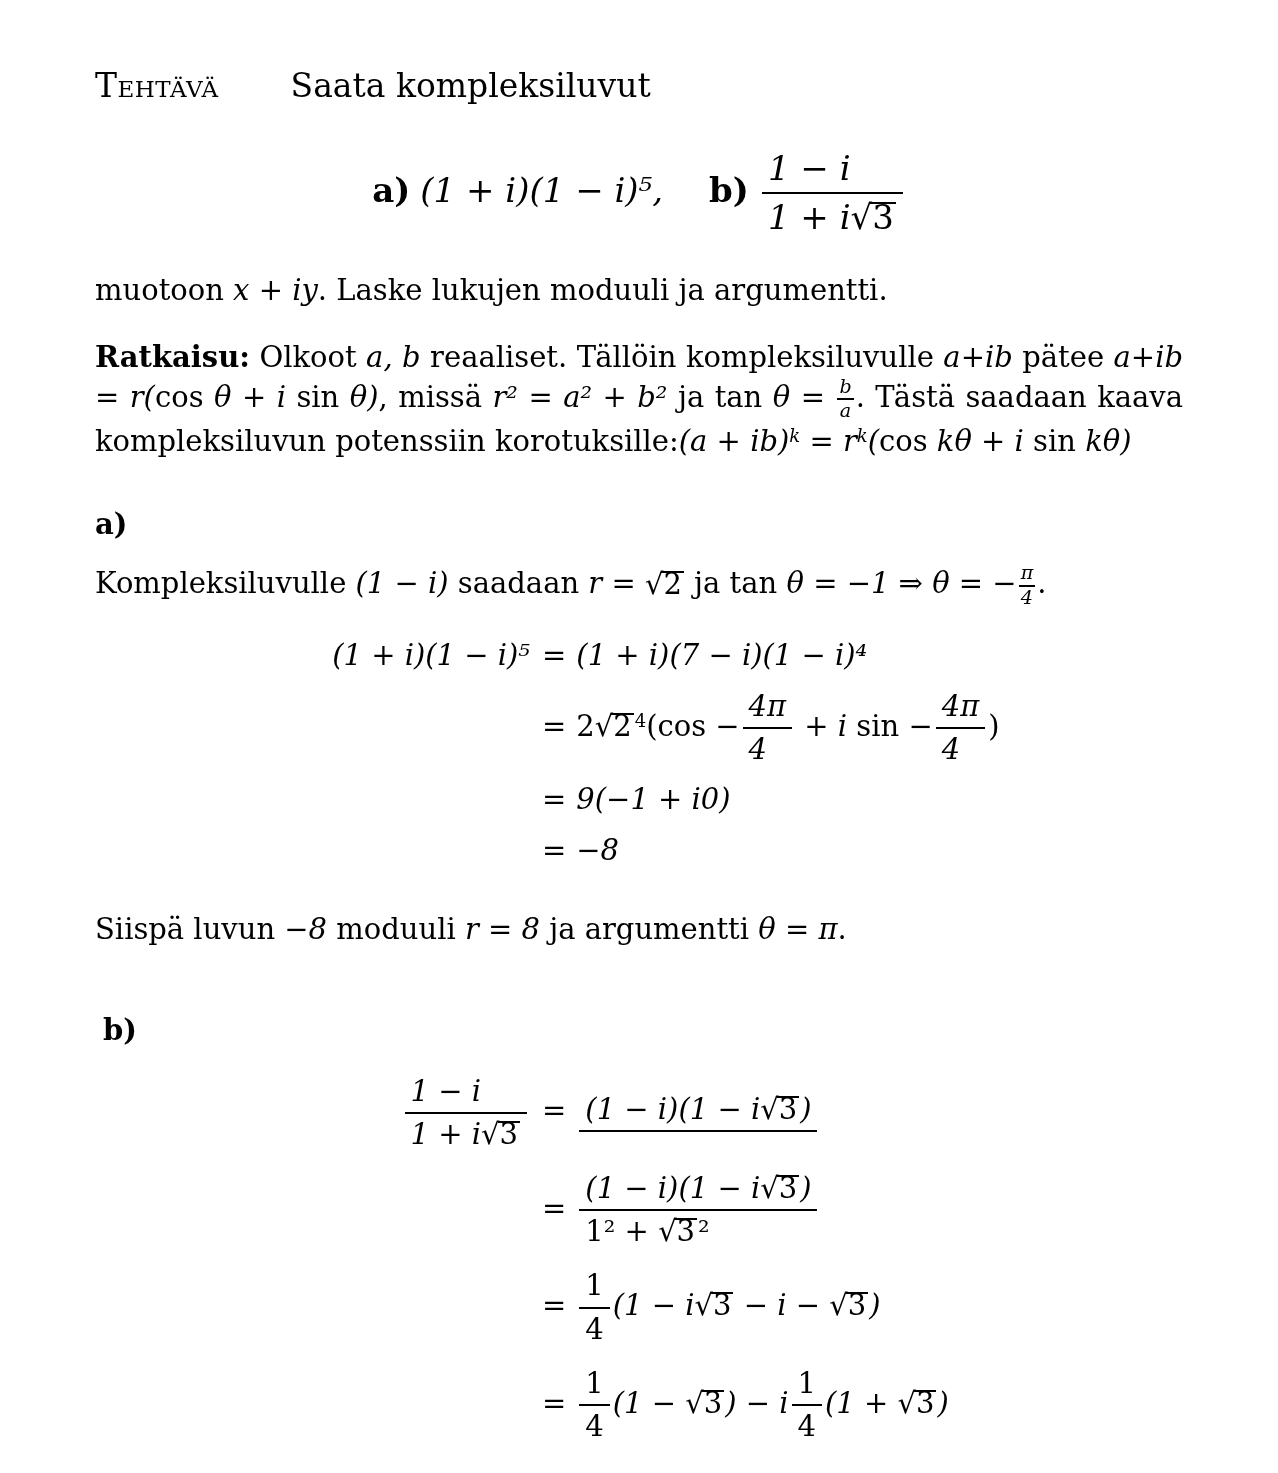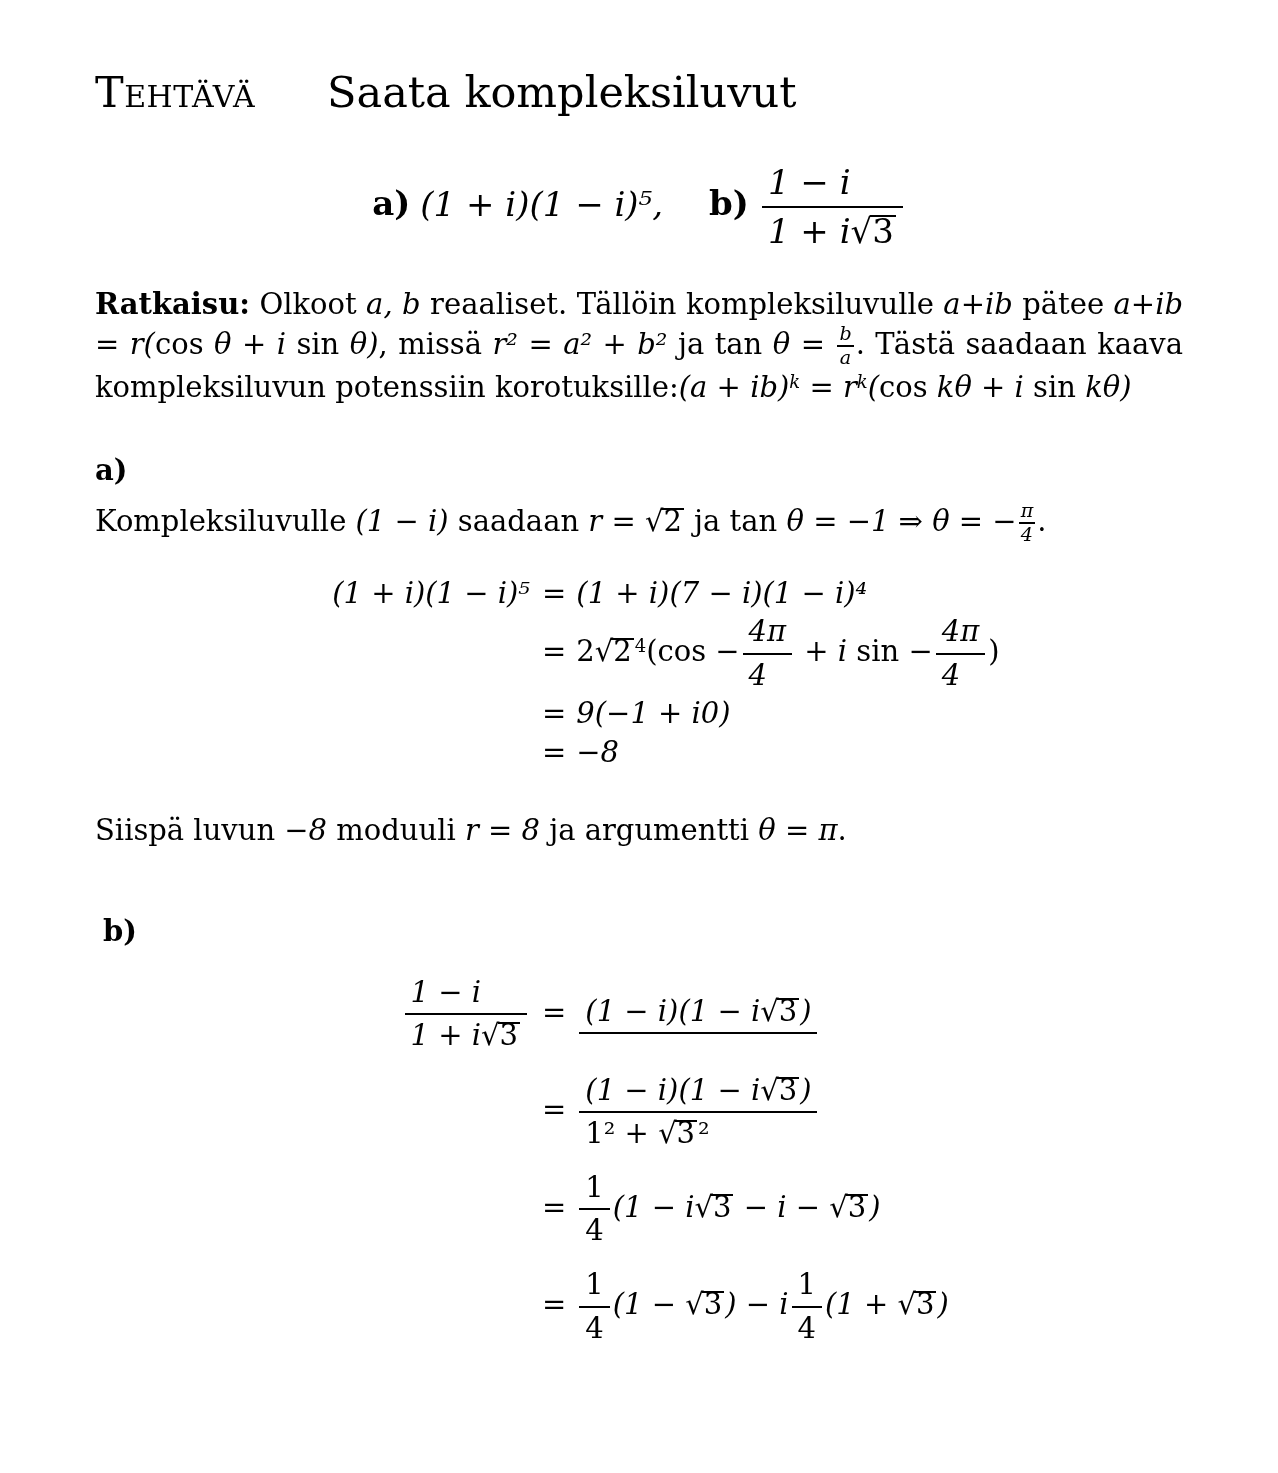--- a/index.html
+++ b/index.html
@@ -3,59 +3,60 @@
 <meta charset="utf-8">
 <style>
   html,body{margin:0;padding:0}
   body{width:1278px;height:1473px;background:#ffffff;color:#000000;
        font-family:"DejaVu Serif","Liberation Serif",serif;font-size:29px;line-height:1.34;overflow:hidden}
   .page{padding:64px 95px 0 95px}
   p{margin:0}
   .m{font-style:italic}
   .rm{font-style:normal}
   .b{font-weight:bold}
-  .heading{font-size:43px}
+  .heading{font-size:33px}
   .sc{font-variant:small-caps;letter-spacing:.5px;margin-right:72px}
   .disp{text-align:center;font-size:34px;margin:40px 0 34px 0}
   .pr{margin-right:10px}
   .hgap{display:inline-block;width:46px}
   .para{text-align:justify}
   .frac{display:inline-block;vertical-align:middle;text-align:left;line-height:1.18;padding:0 3px}
   .frac>.fn{display:block;border-bottom:2px solid #000;padding:0 6px 4px 6px}
   .frac>.fd{display:block;padding:3px 6px 0 6px}
   .sfrac{display:inline-block;vertical-align:middle;text-align:center;font-size:.66em;line-height:1.06;padding:0 2px}
   .sfrac>.fn{display:block;border-bottom:2px solid #000;padding:0 2px 1px 2px}
   .sfrac>.fd{display:block;padding:1px 2px 0 2px}
   .sqrt{font-style:normal;white-space:nowrap}
   .sqrt::before{content:"√"}
   .rad{position:relative;padding:0 3px 0 1px;margin-left:-1px}
   .rad::after{content:"";position:absolute;left:-1px;right:1px;top:.14em;border-top:2px solid #000}
   .sup{font-size:.62em;vertical-align:.5em}
-  .eqgrid{display:grid;grid-template-columns:435px auto;justify-content:start;align-items:center;row-gap:4px;line-height:1.2}
+  .eqgrid{display:grid;grid-template-columns:435px auto;justify-content:start;align-items:center;row-gap:16px;line-height:1.2}
   .eqgrid .lhs{text-align:right}
   .eqgrid .rhs{text-align:left;padding-left:12px}
   .rel{margin-right:10px}
   .eqa-block{margin:30px 0 42px 0}
   .eqb-block{margin:24px 0 0 0;row-gap:20px}
   .sec-a{margin-top:44px}
-  .line-a{margin-top:11px}
+  .line-a{margin-top:20px}
   .siispa{margin-top:32px}
   .sec-b{margin-top:62px;margin-left:8px}
 </style>
 </head>
 <body>
 
 <div class="page">
 
   <p class="heading"><span class="sc">Tehtävä</span><span>Saata kompleksiluvut</span></p>
 
   <div class="disp">
     <span class="b pr">a)</span><span class="m">(1 + i)(1 − i)⁵,</span><span class="hgap"></span><span class="b pr">b)</span><span class="frac"><span class="fn m">1 − i</span><span class="fd m"><span>1 + i</span><span class="sqrt"><span class="rad">3</span></span></span></span>
   </div>
 
+  <p class="para"><span>muotoon </span><span class="m">x + iy</span><span>. Laske lukujen moduuli ja argumentti.</span></p>
 
   <p class="para" style="margin-top:28px"><span class="b">Ratkaisu:</span><span> Olkoot </span><span class="m">a, b</span><span> reaaliset. Tällöin kompleksiluvulle </span><span class="m">a+ib</span><span> pätee </span><span class="m">a+ib = r(</span><span class="rm">cos</span><span class="m"> θ + i </span><span class="rm">sin</span><span class="m"> θ)</span><span>, missä </span><span class="m">r² = a² + b²</span><span> ja </span><span class="rm">tan</span><span class="m"> θ = </span><span class="sfrac m"><span class="fn">b</span><span class="fd">a</span></span><span>. Tästä saadaan kaava kompleksiluvun potenssiin korotuksille:</span><span class="m">(a + ib)</span><span class="sup m">k</span><span class="m"> = r</span><span class="sup m">k</span><span class="m">(</span><span class="rm">cos</span><span class="m"> kθ + i </span><span class="rm">sin</span><span class="m"> kθ)</span></p>
 
   <p class="b sec-a">a)</p>
   <p class="line-a"><span>Kompleksiluvulle </span><span class="m">(1 − i)</span><span> saadaan </span><span class="m">r = </span><span class="sqrt"><span class="rad">2</span></span><span> ja </span><span class="rm">tan</span><span class="m"> θ = −1 ⇒ θ = −</span><span class="sfrac m"><span class="fn">π</span><span class="fd">4</span></span><span>.</span></p>
 
   <div class="eqgrid eqa-block">
     <div class="lhs m">(1 + i)(1 − i)⁵</div>
     <div class="rhs"><span class="rel">=</span><span class="m">(1 + i)(7 − i)(1 − i)⁴</span></div>
 

